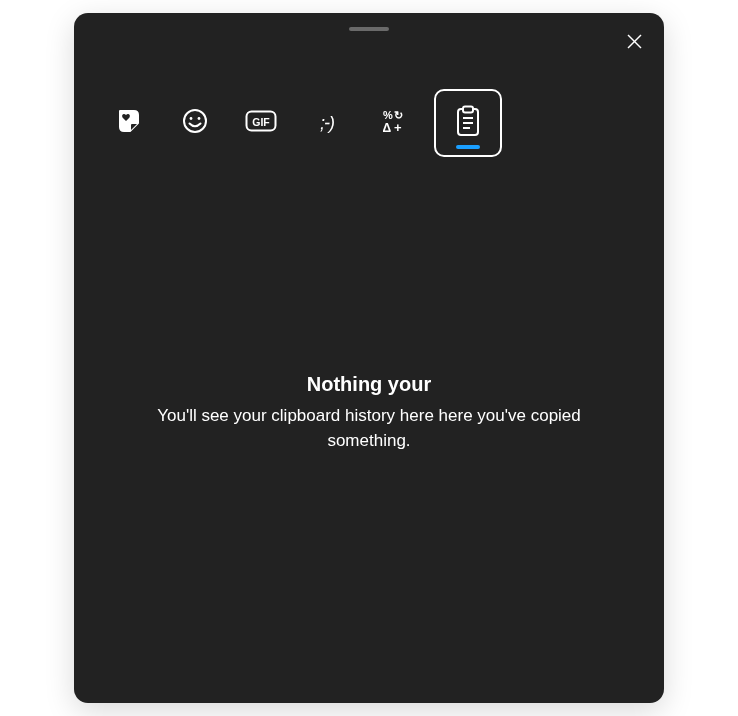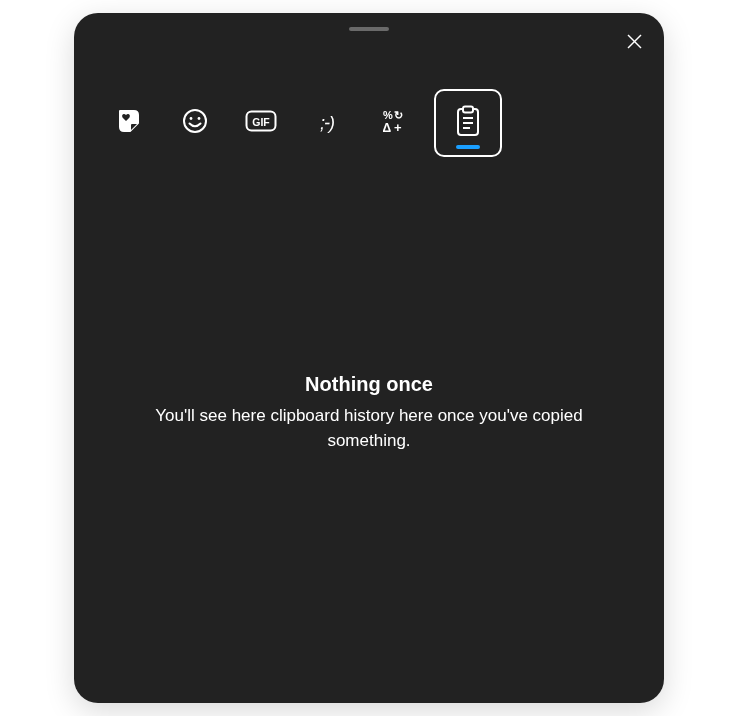--- a/index.html
+++ b/index.html
@@ -13,21 +13,21 @@
       background: #ffffff;
       font-family: "Segoe UI", -apple-system, sans-serif;
       display: flex;
       align-items: center;
       justify-content: center;
     }
     .panel {
       width: 590px;
       height: 690px;
       background: #222222;
-      border-radius: 24px;
+      border-radius: 14px;
       position: relative;
       box-shadow: 0 8px 30px rgba(0,0,0,0.15);
       color: #ffffff;
     }
     .drag-handle {
       position: absolute;
       top: 14px;
       left: 50%;
       transform: translateX(-50%);
       width: 40px;
@@ -192,17 +192,17 @@
           <line x1="9" y1="18" x2="19" y2="18"></line>
           <line x1="9" y1="23" x2="16" y2="23"></line>
         </svg>
       </span>
     </div>
 
   </div>
 
 
   <div class="empty">
-    <div class="empty-title">Nothing once</div>
-    <div class="empty-msg">You'll see here clipboard history here once you've copied something.</div>
+    <div class="empty-title">Nothing your</div>
+    <div class="empty-msg">You'll see your clipboard history here here you've copied something.</div>
   </div>
 
 </div>
 
 </body></html>

